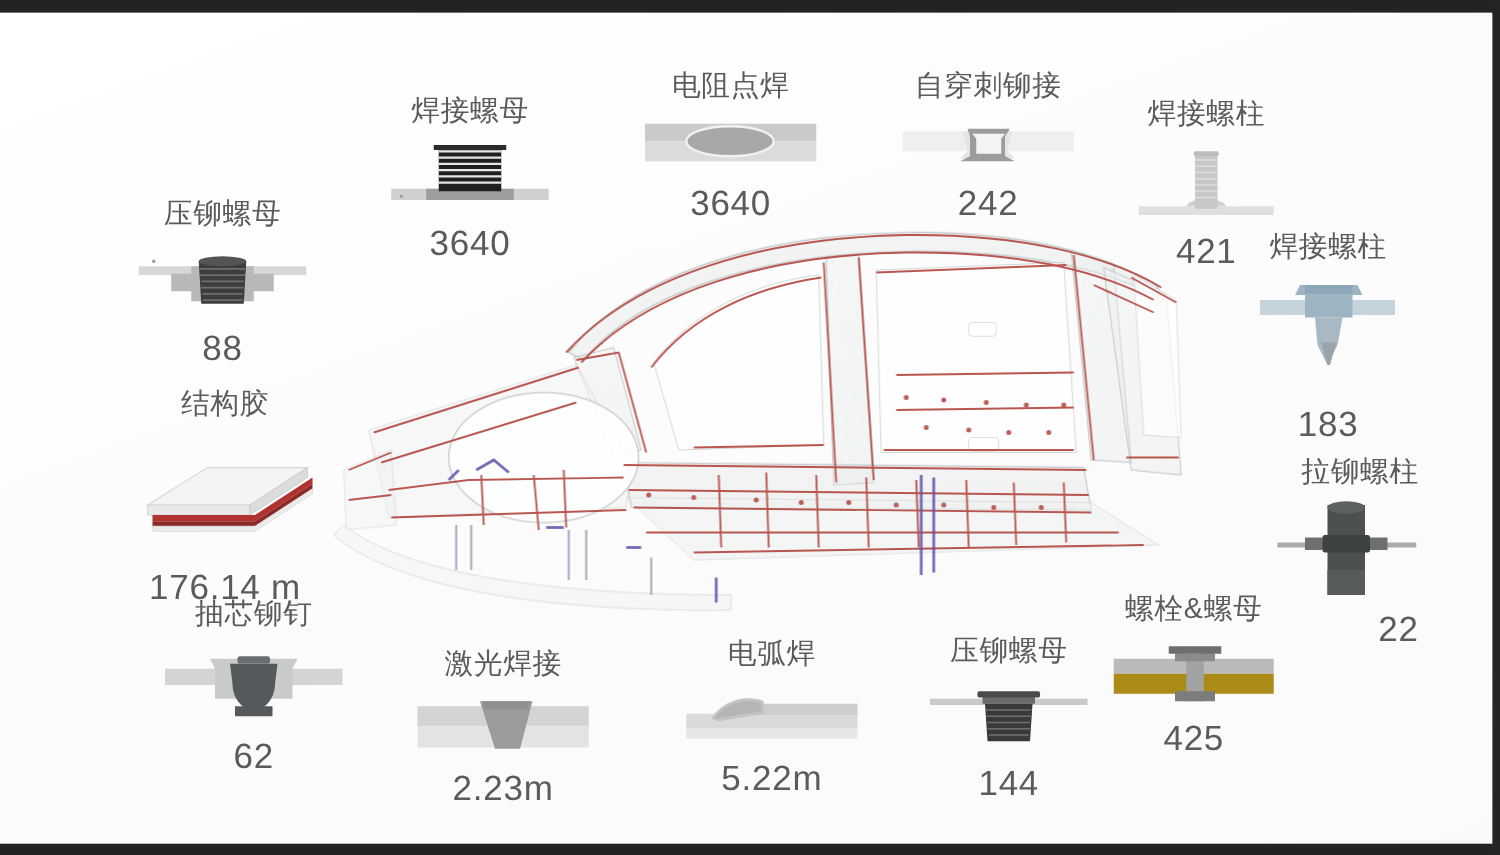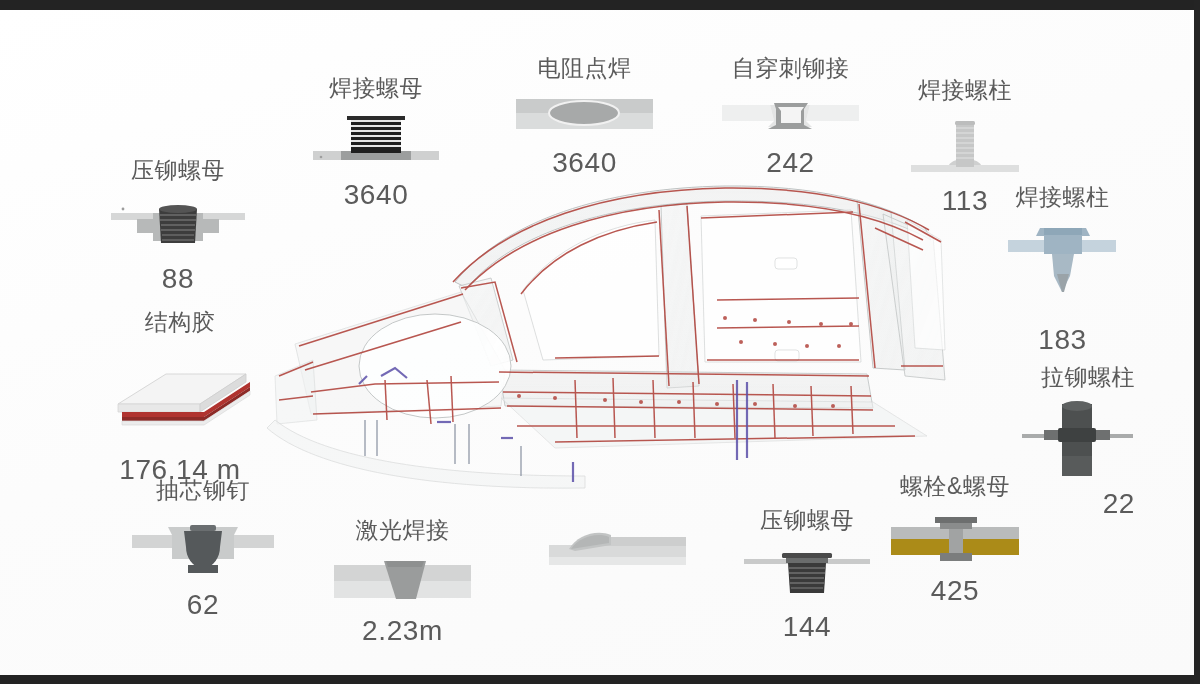--- a/index.html
+++ b/index.html
@@ -305,29 +305,31 @@
         <svg width="145" height="50" viewBox="0 0 145 50">
           <rect x="4" y="8" width="137" height="14" fill="#c9cbcb"></rect>
           <rect x="4" y="22" width="137" height="16" fill="#dadcdc"></rect>
           <ellipse cx="72" cy="22" rx="35" ry="12" fill="#a7a9a9" stroke="#f1f1f1" stroke-width="2"></ellipse>
         </svg>
       </div>
       <div class="val">3640</div>
     </div>
 
     <div class="callout" id="c-arc">
+      <div class="cap">电弧焊</div>
       <div class="icon-box">
         <svg width="145" height="56" viewBox="0 0 145 56">
           <rect x="4" y="26" width="137" height="12" fill="#d9dada"></rect>
           <rect x="4" y="38" width="137" height="8" fill="#e6e7e7"></rect>
           <rect x="60" y="18" width="81" height="9" fill="#cdcece"></rect>
           <path d="M24 30 C32 16 52 10 66 16 L66 26 L30 32 Z" fill="#c2c4c4"></path>
           <path d="M26 30 C34 18 52 13 64 18 L64 24 Z" fill="#b4b6b6"></path>
         </svg>
       </div>
+      <div class="val">5.22m</div>
     </div>
 
     <div class="callout" id="c-spr">
       <div class="cap">自穿刺铆接</div>
       <div class="icon-box">
         <svg width="145" height="50" viewBox="0 0 145 50">
           <path d="M4 14 L52 14 L56 30 L4 30 Z" fill="#eeefef"></path>
           <path d="M92 14 L141 14 L141 30 L88 30 Z" fill="#eeefef"></path>
           <path d="M52 14 L92 14 L88 30 L94 36 L50 36 L56 30 Z" fill="#e4e5e5"></path>
           <path d="M56 12 L90 12 L86 18 L86 34 L94 38 L50 38 L58 34 L58 18 Z" fill="#9b9d9d"></path>
@@ -369,21 +371,21 @@
               <path d="M51 20 L69 20"></path>
               <path d="M51 25 L69 25"></path>
             <path d="M51 30 L69 30"></path>
               <path d="M51 35 L69 35"></path>
               <path d="M51 40 L69 40"></path>
             <path d="M51 45 L69 45"></path>
           </g>
           <rect x="50" y="8" width="20" height="4" rx="1.5" fill="#bcbdbd"></rect>
         </svg>
       </div>
-      <div class="val">113</div>
+      <div class="val">421</div>
     </div>
 
     <div class="callout" id="c-bolt-nut">
       <div class="cap">螺栓&amp;螺母</div>
       <div class="icon-box">
         <svg width="140" height="60" viewBox="0 0 140 60">
           <rect x="6" y="18" width="128" height="12" fill="#b9bbbb"></rect>
           <rect x="6" y="30" width="128" height="16" fill="#ab8b18"></rect>
           <path d="M50 8 L92 8 L92 14 L86 14 L86 18 L56 18 L56 14 L50 14 Z" fill="#6d6f6f"></path>
           <rect x="64" y="14" width="14" height="38" fill="#a1a3a3"></rect>

